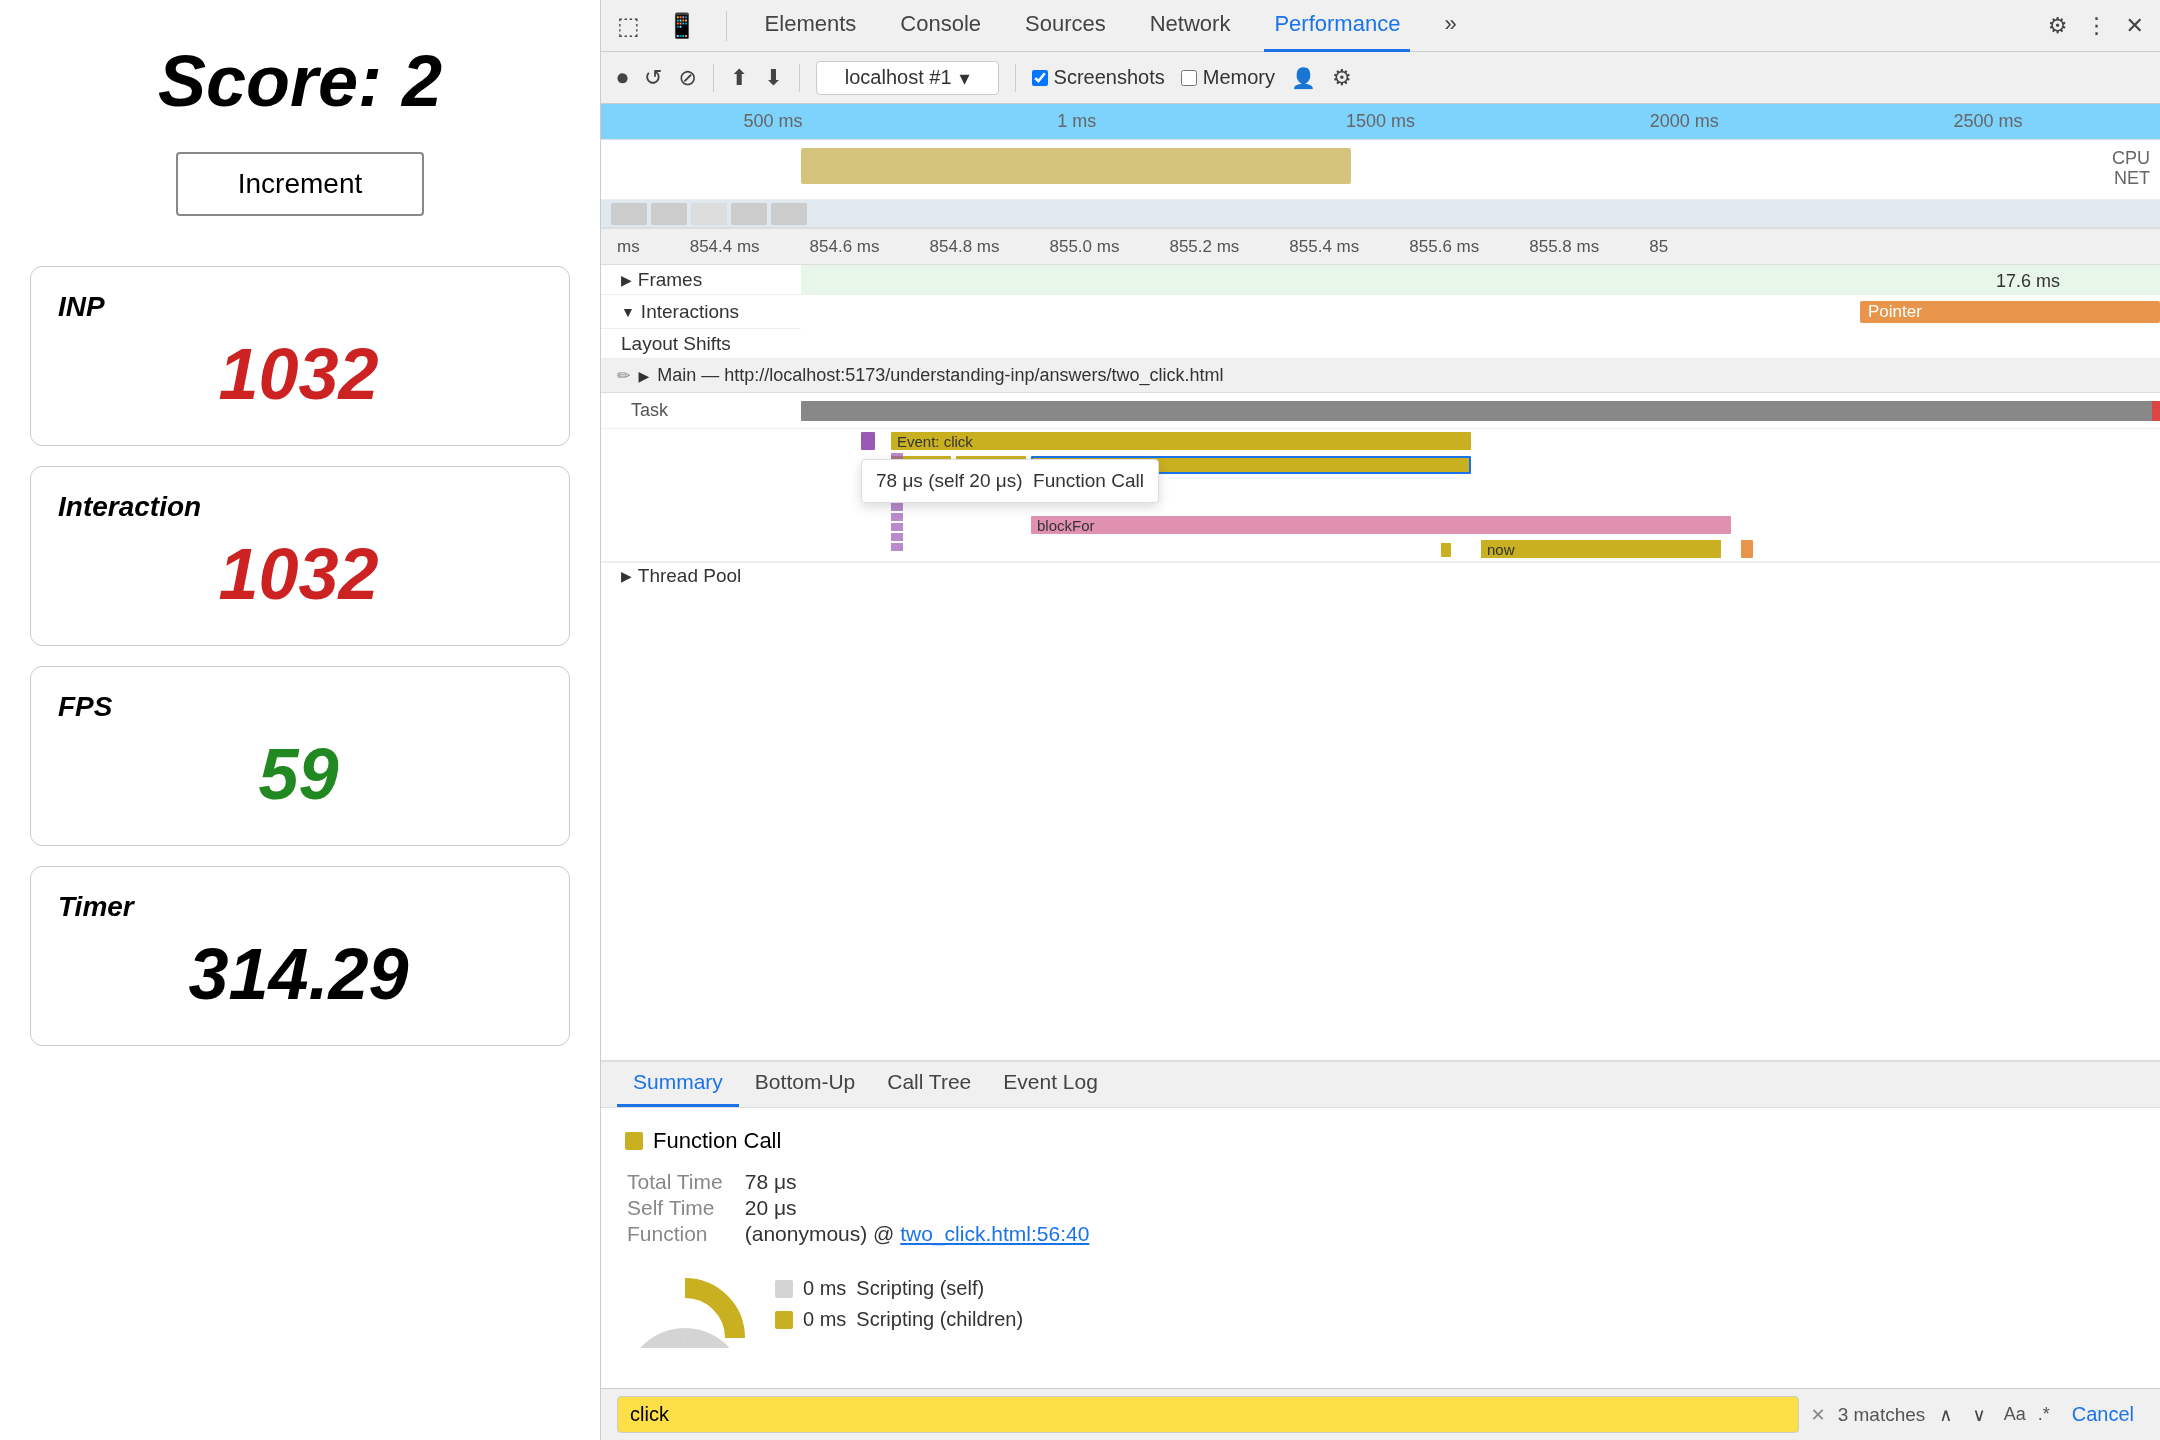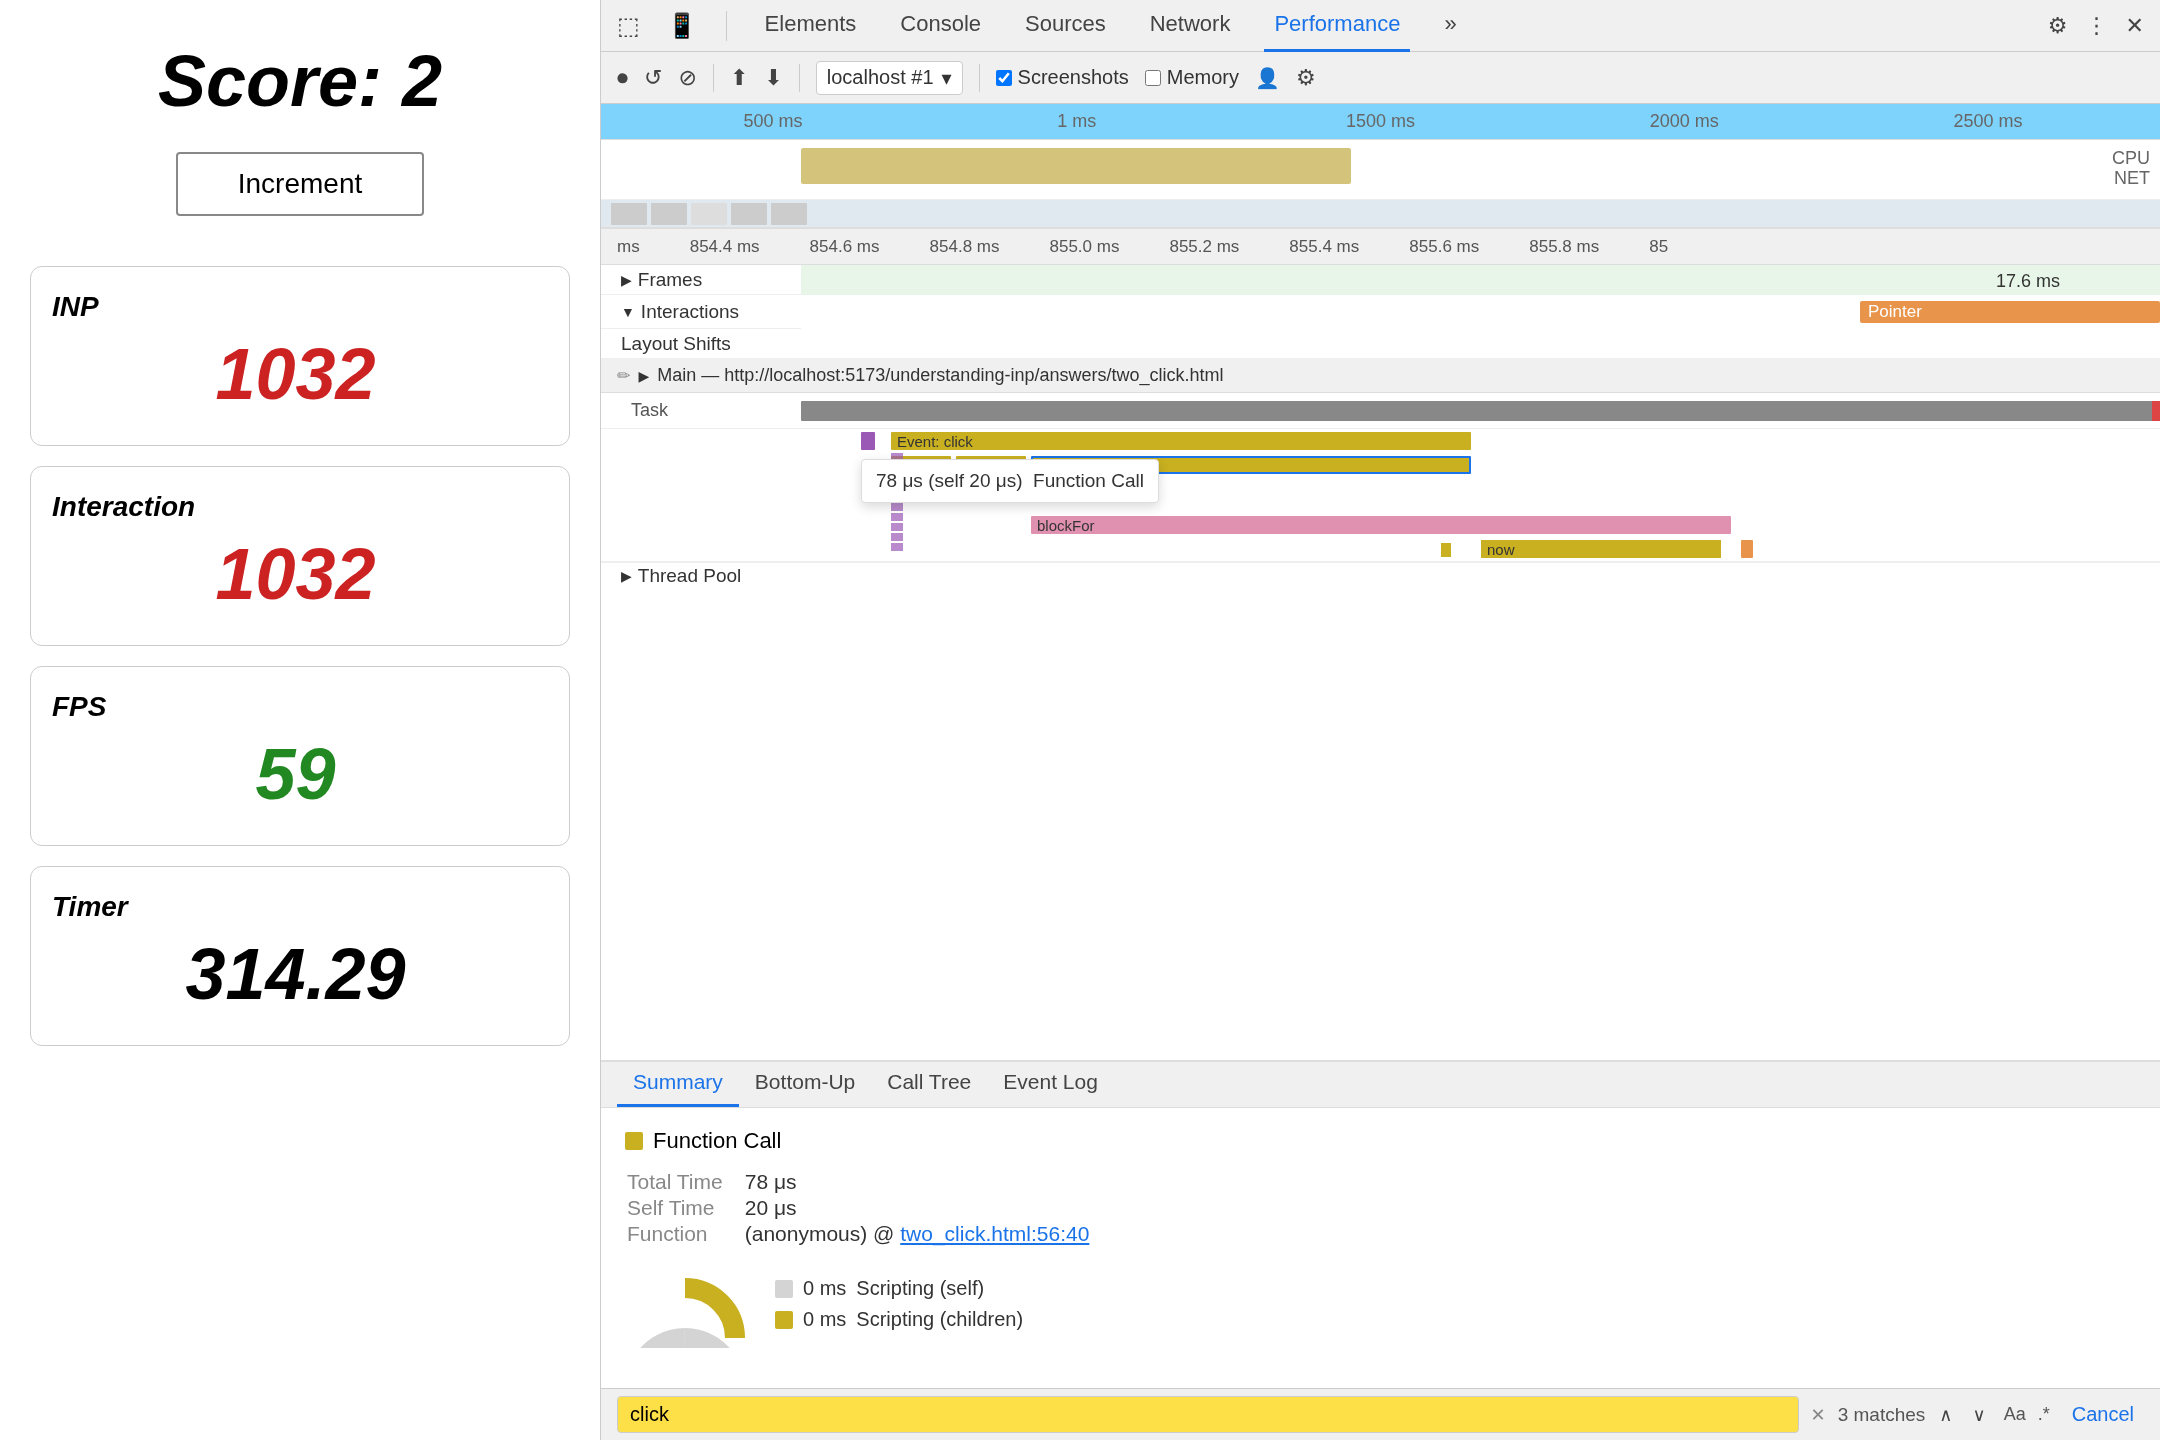--- a/index.html
+++ b/index.html
@@ -36,21 +36,21 @@
       padding: 14px 60px;
       font-size: 28px;
       cursor: pointer;
       border-radius: 4px;
       margin-bottom: 50px;
     }
     .metric-card {
       width: 100%;
       border: 1px solid #ccc;
       border-radius: 12px;
-      padding: 24px 30px 30px 21px;
+      padding: 24px 30px 30px 27px;
       margin-bottom: 20px;
       position: relative;
     }
     .metric-label {
       font-size: 28px;
       font-weight: 700;
       font-style: italic;
       color: #000;
       margin-bottom: 10px;
     }
@@ -127,21 +127,21 @@
     }
     .perf-toolbar-separator {
       width: 1px;
       height: 28px;
       background: #ccc;
     }
     .perf-url-selector {
       background: #fff;
       border: 1px solid #ccc;
       border-radius: 4px;
-      padding: 4px 10px;
+      padding: 4px 28px;
       font-size: 20px;
       color: #333;
       display: flex;
       align-items: center;
       gap: 8px;
     }
     .checkbox-label {
       display: flex;
       align-items: center;
       gap: 6px;

